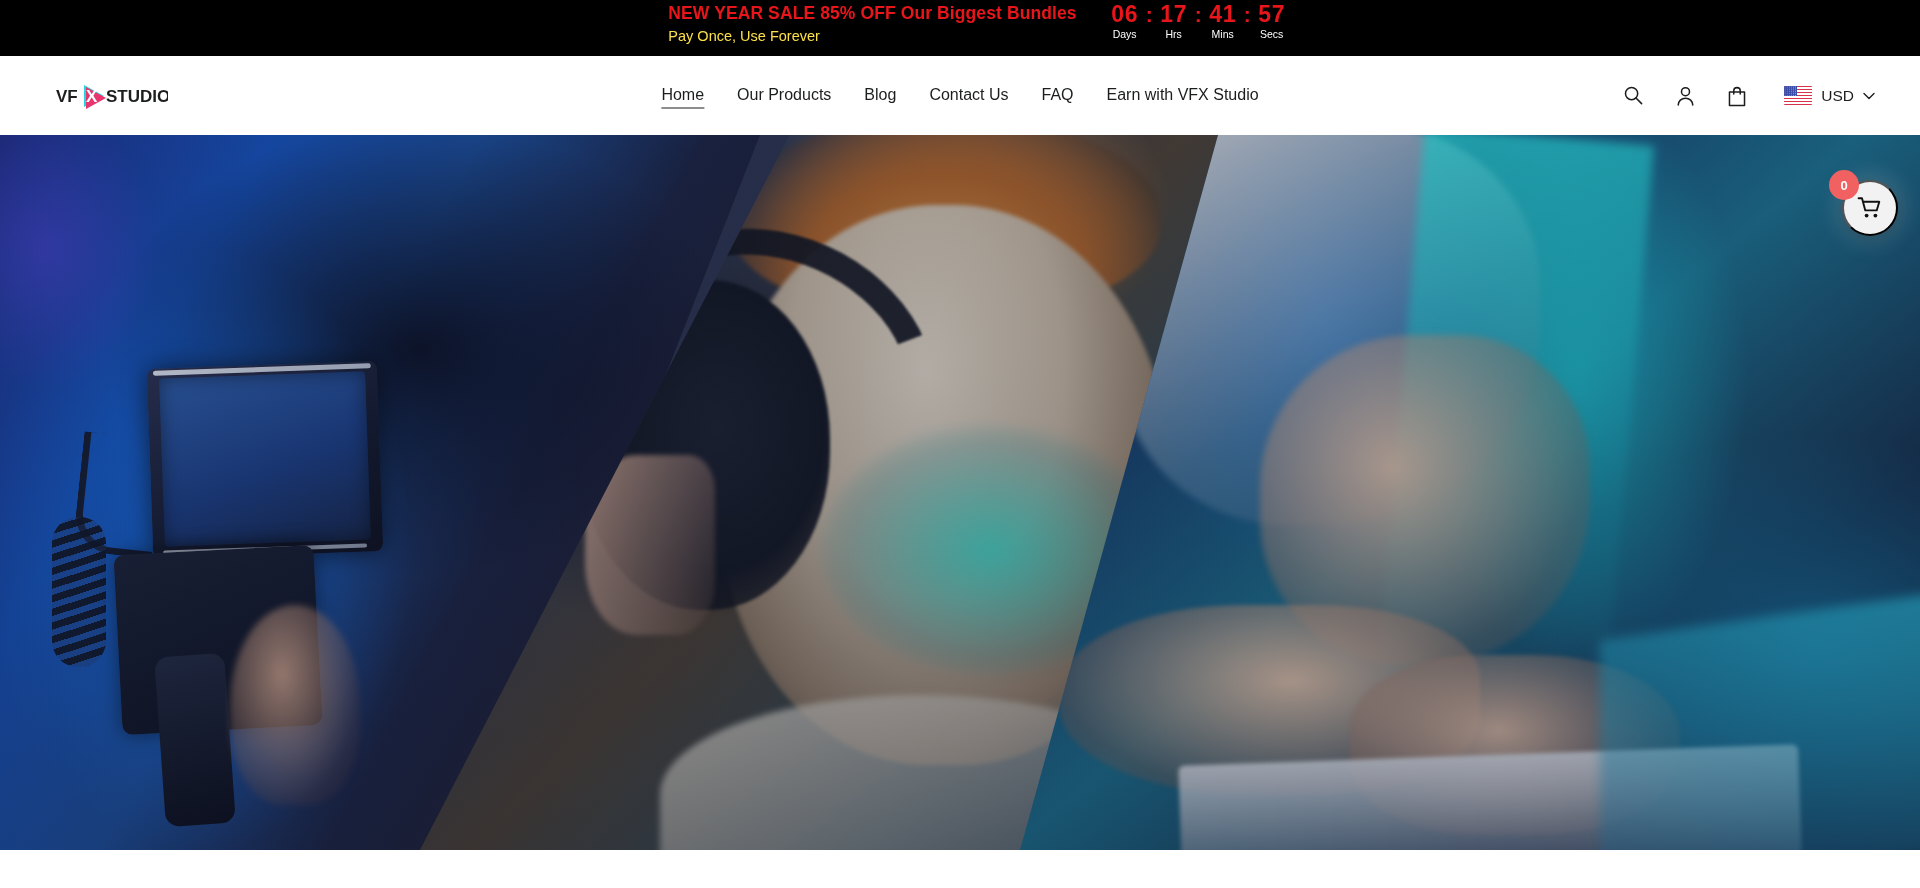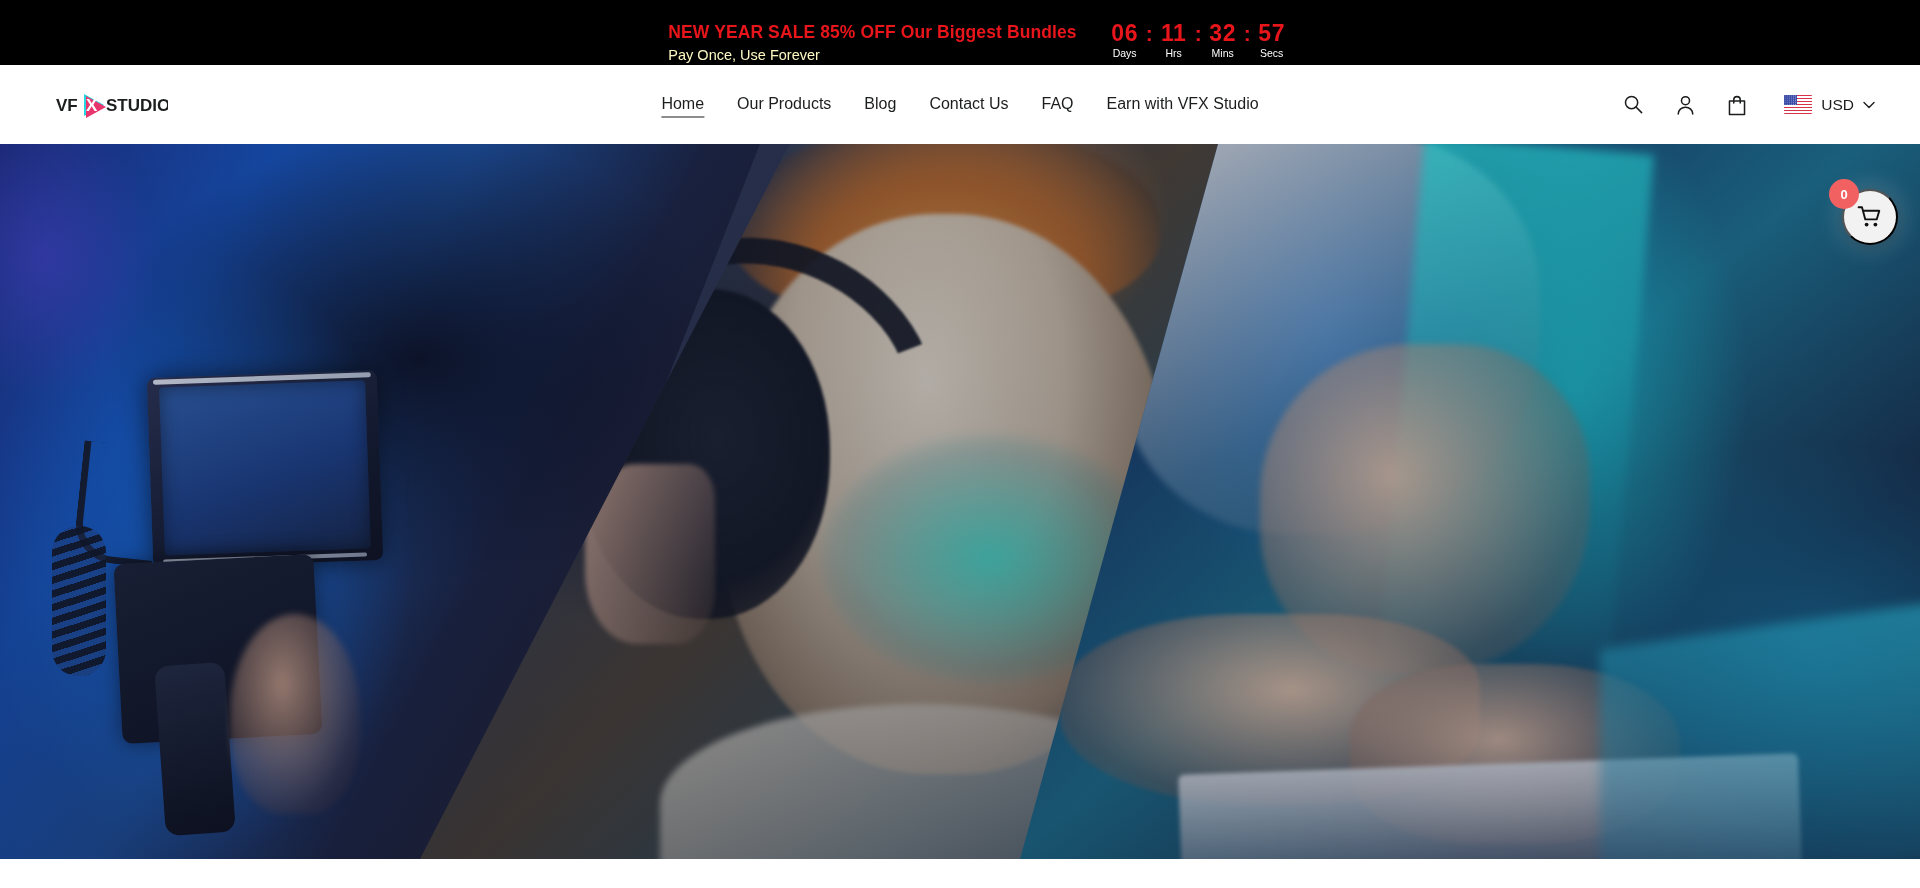--- a/index.html
+++ b/index.html
@@ -6,41 +6,41 @@
   html, body {
     width:1920px; height:888px;
     font-family:"Liberation Sans", sans-serif;
     background:#ffffff;
     overflow:hidden;
   }
 
   
   .announce-bar{
     position:relative;
-    width:1920px; height:65px;
+    width:1920px; height:56px;
     background:#000000;
-    display:flex; align-items:flex-end; justify-content:center;
+    display:flex; align-items:flex-start; justify-content:center;
   }
   .announce-inner{
     position:relative;
     display:flex; align-items:flex-start;
     gap:28px;
     transform:translateX(20px);
   }
   .announce-text{ text-align:left; padding-top:3px; }
   .announce-headline{
     color:#e8151b;
     font-size:17.5px;
     font-weight:bold;
     letter-spacing:.1px;
     line-height:20px;
     white-space:nowrap;
   }
   .announce-sub{
-    color:#fef9c3;
+    color:#fde047;
     font-size:14.5px;
     font-weight:400;
     line-height:19px;
     margin-top:4px;
     white-space:nowrap;
   }
   .countdown{
     display:flex; align-items:flex-start;
     padding-top:2px;
   }
@@ -417,26 +417,26 @@
       <div class="announce-sub">Pay Once, Use Forever</div>
     </div>
 
     <div class="countdown">
       <div class="cd-unit">
         <span class="cd-num">06</span>
         <span class="cd-lbl">Days</span>
       </div>
       <span class="cd-sep">:</span>
       <div class="cd-unit">
-        <span class="cd-num">11</span>
+        <span class="cd-num">17</span>
         <span class="cd-lbl">Hrs</span>
       </div>
       <span class="cd-sep">:</span>
       <div class="cd-unit">
-        <span class="cd-num">32</span>
+        <span class="cd-num">41</span>
         <span class="cd-lbl">Mins</span>
       </div>
       <span class="cd-sep">:</span>
       <div class="cd-unit">
         <span class="cd-num">57</span>
         <span class="cd-lbl">Secs</span>
       </div>
     </div>
   </div>
 </div>

